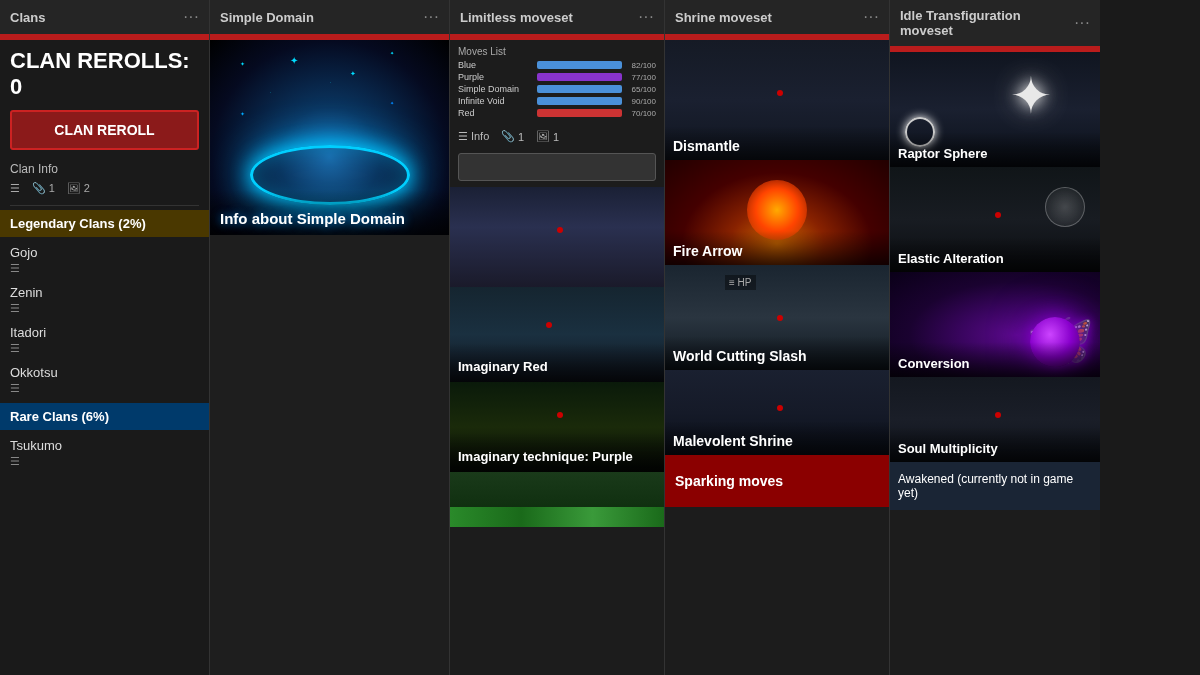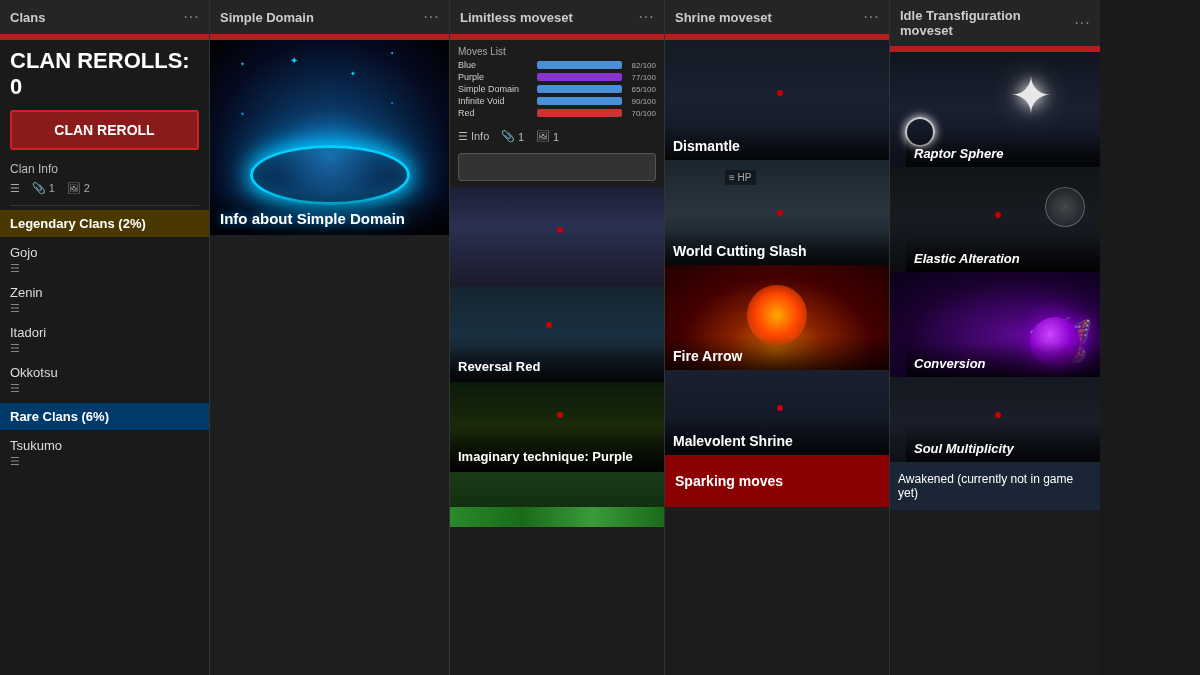--- a/index.html
+++ b/index.html
@@ -344,24 +344,23 @@
       position: relative;
     }
     .idle-scene-soul {
       width: 100%;
       height: 85px;
       background: linear-gradient(180deg, #141820 0%, #1a1e28 50%, #0c1018 100%);
       position: relative;
     }
     .idle-overlay {
       position: absolute;
-      bottom: 0; left: 16px; right: 0;
+      bottom: 0; left: 0; right: 0;
       background: linear-gradient(transparent, rgba(0,0,0,0.75));
       padding: 14px 8px 6px;
-      font-style: italic;
     }
     .idle-name {
       font-size: 13px;
       font-weight: bold;
       color: #fff;
     }
     .idle-awakened {
       background: #1a2535;
       padding: 10px 8px;
       font-size: 12px;
@@ -538,21 +537,21 @@
       <div class="scene-lapse-blue">
         <div class="dot-red" style="top:40px;left:50%"></div>
       </div>
     </div>
 
     <div class="move-card">
       <div class="scene-reversal">
         <div class="dot-red" style="top:35px;left:45%"></div>
       </div>
       <div class="move-card-overlay">
-        <div class="move-card-name">Reversal Red</div>
+        <div class="move-card-name">Imaginary Red</div>
       </div>
     </div>
 
     <div class="move-card">
       <div class="scene-purple">
         <div class="dot-red" style="top:30px;left:50%"></div>
       </div>
       <div class="move-card-overlay">
         <div class="move-card-name">Imaginary technique: Purple</div>
       </div>
@@ -576,35 +575,35 @@
     <div class="shrine-card">
       <div class="shrine-scene-dismantle">
         <div class="dot-red" style="top:50px;left:50%"></div>
       </div>
       <div class="shrine-overlay">
         <div class="shrine-name">Dismantle</div>
       </div>
     </div>
 
     <div class="shrine-card">
+      <div class="shrine-scene-fire">
+        <div class="fire-glow" style="width:60px;height:60px;top:20px;left:50%;transform:translateX(-50%)"></div>
+      </div>
+      <div class="shrine-overlay">
+        <div class="shrine-name">Fire Arrow</div>
+      </div>
+    </div>
+
+    <div class="shrine-card">
       <div class="shrine-scene-slash">
         <div style="position:absolute;top:10px;left:60px;font-size:10px;color:#aaa;background:rgba(0,0,0,0.4);padding:2px 4px;">≡ HP</div>
         <div class="dot-red" style="top:50px;left:50%"></div>
       </div>
       <div class="shrine-overlay">
         <div class="shrine-name">World Cutting Slash</div>
-      </div>
-    </div>
-
-    <div class="shrine-card">
-      <div class="shrine-scene-fire">
-        <div class="fire-glow" style="width:60px;height:60px;top:20px;left:50%;transform:translateX(-50%)"></div>
-      </div>
-      <div class="shrine-overlay">
-        <div class="shrine-name">Fire Arrow</div>
       </div>
     </div>
 
     <div class="shrine-card">
       <div class="shrine-scene-malevolent">
         <div class="dot-red" style="top:35px;left:50%"></div>
       </div>
       <div class="shrine-overlay">
         <div class="shrine-name">Malevolent Shrine</div>
       </div>

